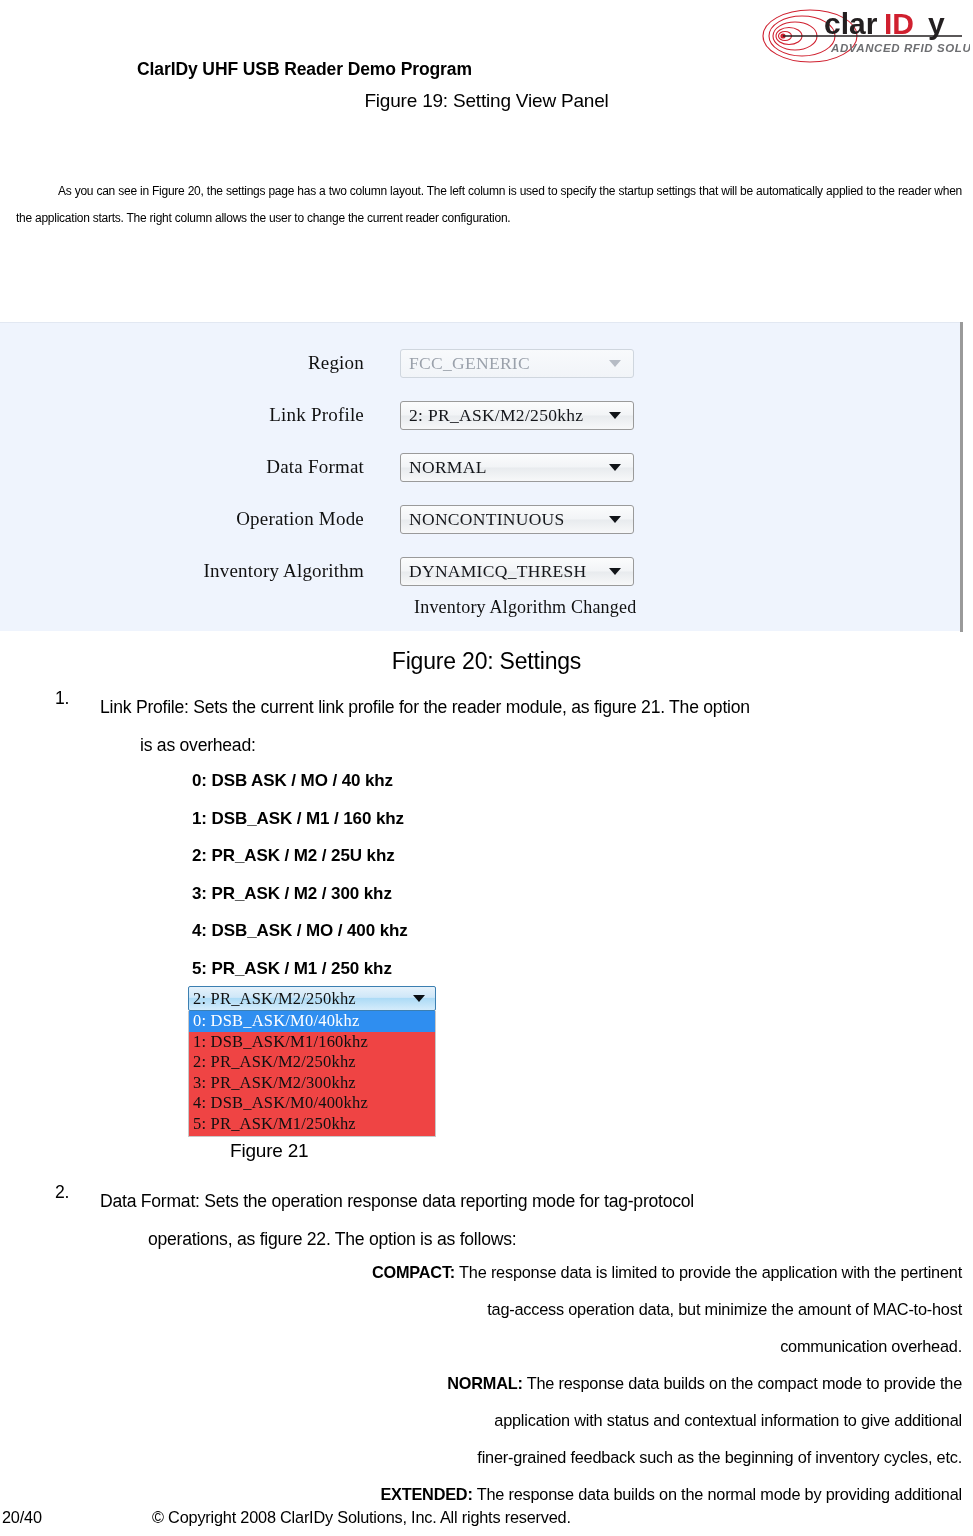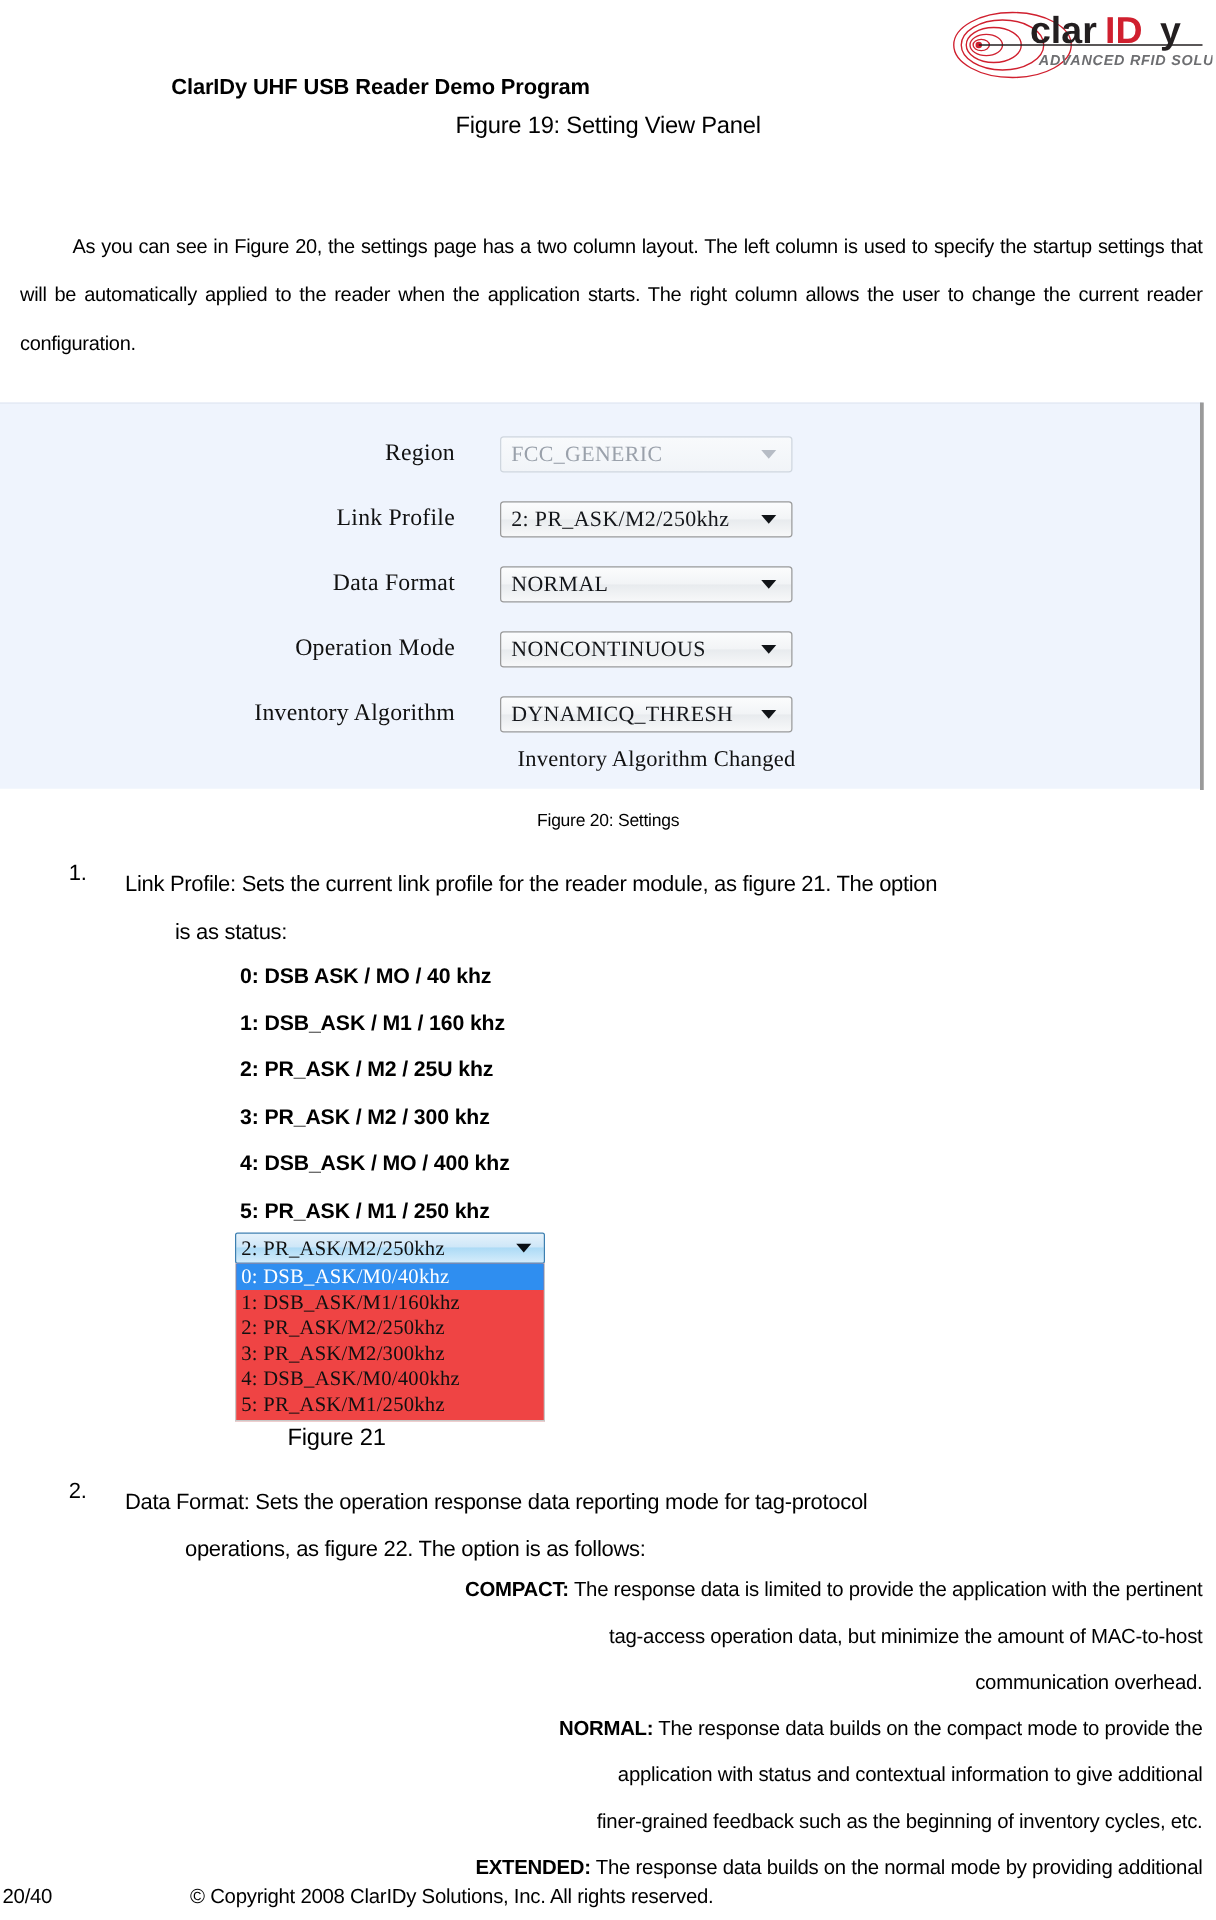--- a/index.html
+++ b/index.html
@@ -44,22 +44,22 @@
     font-size: 19px;
     letter-spacing: -0.2px;
   }
 
   
   .intro {
     position: absolute;
     top: 178px;
     left: 16px;
     width: 946px;
-    font-size: 16px;
-    line-height: 39px;
+    font-size: 12px;
+    line-height: 27px;
     text-indent: 42px;
     text-align: justify;
     letter-spacing: -0.25px;
   }
 
   
   .settings-panel {
     position: absolute;
     top: 322px;
     left: 0px;
@@ -146,21 +146,21 @@
     letter-spacing: 0.2px;
     margin-top: 0;
   }
 
   .fig20-caption {
     position: absolute;
     top: 648px;
     left: 0;
     width: 973px;
     text-align: center;
-    font-size: 14px;
+    font-size: 23px;
     letter-spacing: -0.2px;
   }
 
   
   .li-num {
     position: absolute;
     font-size: 17.6px;
     letter-spacing: -0.25px;
   }
   .li-body {
@@ -351,21 +351,21 @@
     <div class="status-msg">Inventory Algorithm Changed</div>
   </div>
 </div>
 <div class="panel-edge"></div>
 
 <div class="fig20-caption">Figure 20: Settings</div>
 
 <div class="li-num item1-num">1.</div>
 <div class="li-body item1-body">
   <span>Link Profile: Sets the current link profile for the reader module, as figure 21. The option</span>
-  <span class="cont">is as status:</span>
+  <span class="cont">is as overhead:</span>
 </div>
 
 <div class="profile-list">
   <div>0: DSB ASK / MO / 40 khz</div>
   <div>1: DSB_ASK / M1 / 160 khz</div>
   <div>2: PR_ASK / M2 / 25U khz</div>
   <div>3: PR_ASK / M2 / 300 khz</div>
   <div>4: DSB_ASK / MO / 400 khz</div>
   <div>5: PR_ASK / M1 / 250 khz</div>
 </div>

